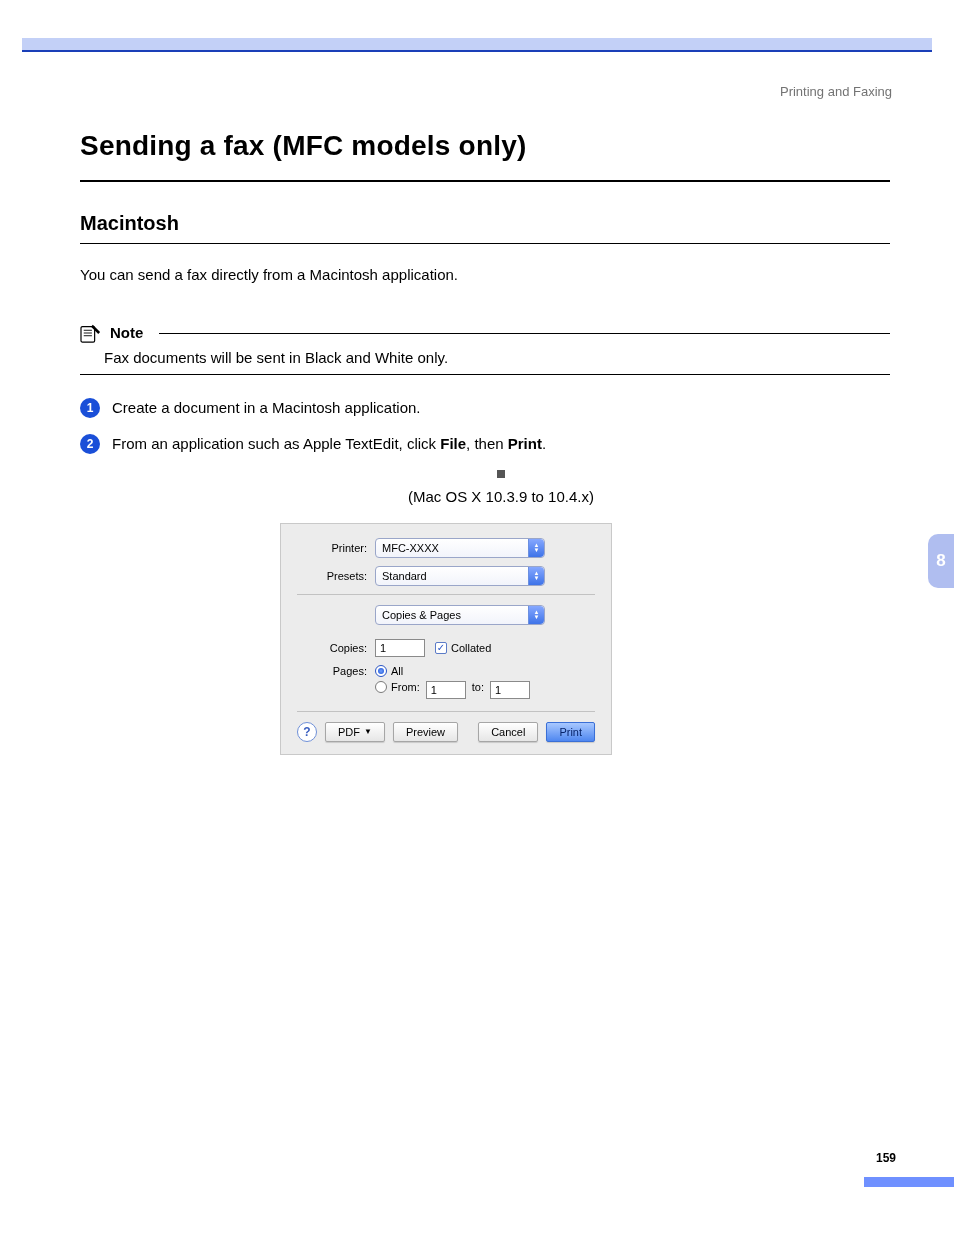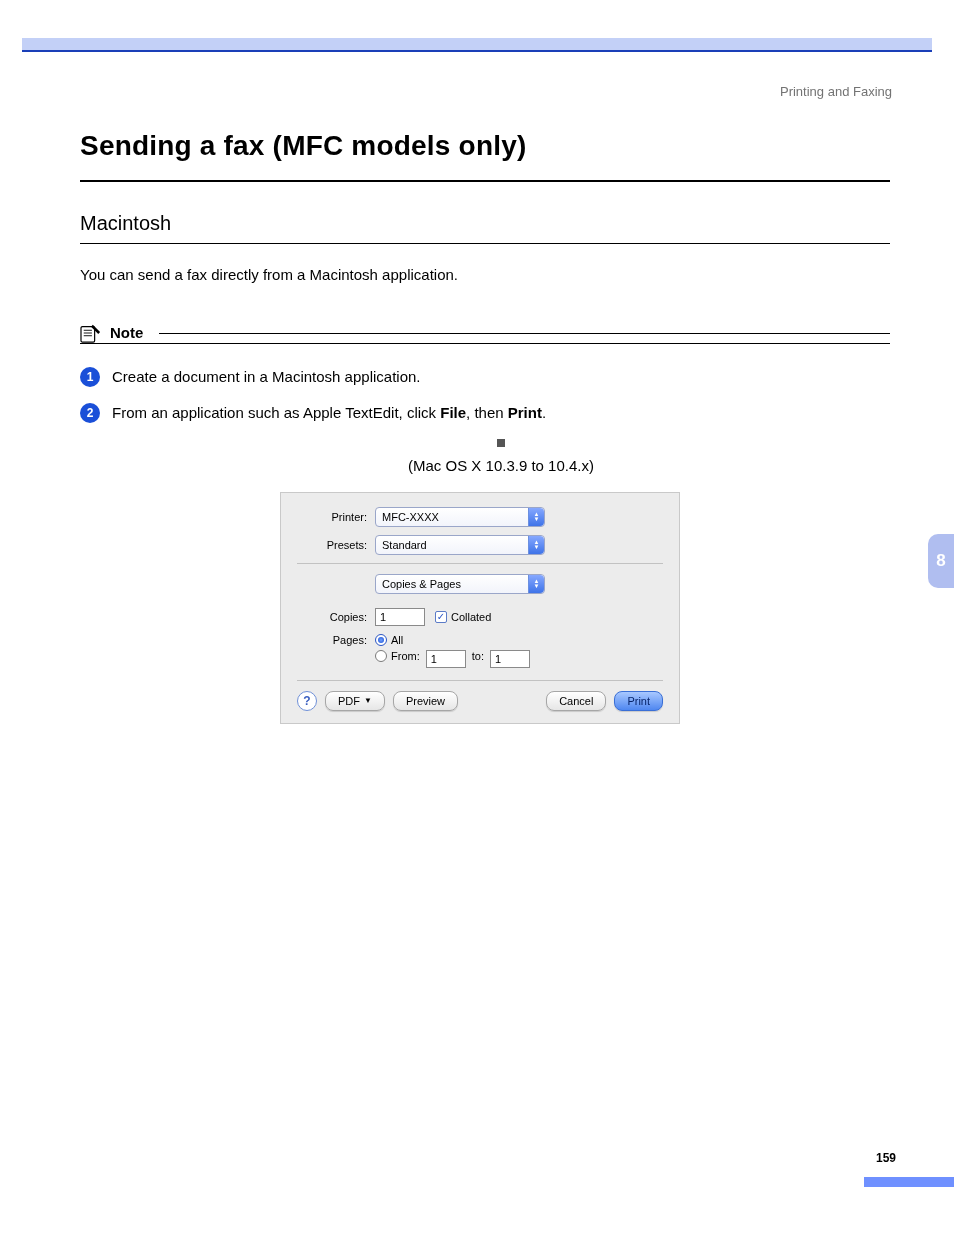--- a/index.html
+++ b/index.html
@@ -3,54 +3,54 @@
 <meta charset="utf-8">
 <style>
   * { box-sizing: border-box; margin: 0; padding: 0; }
   html, body { width: 954px; height: 1235px; background: #fff; font-family: Arial, Helvetica, sans-serif; color: #000; position: relative; }
   .topbar { position: absolute; top: 38px; left: 22px; right: 22px; height: 12px; background: #c3d0f7; }
   .topbar-underline { position: absolute; top: 50px; left: 22px; right: 22px; height: 2px; background: #1a3fb8; }
   .header-right { position: absolute; top: 84px; right: 62px; font-size: 13px; color: #737373; }
   .content { position: absolute; top: 130px; left: 80px; width: 810px; }
   h1 { font-size: 28px; font-weight: bold; margin-bottom: 18px; letter-spacing: 0.2px; }
   .h1-rule { border: none; border-top: 2px solid #000; margin-bottom: 30px; }
-  h2 { font-size: 20px; font-weight: normal; margin-bottom: 8px; }
+  h2 { font-size: 20px; font-weight: bold; margin-bottom: 8px; }
   .h2-rule { border: none; border-top: 1px solid #000; margin-bottom: 20px; }
   .bodytext { font-size: 15px; margin-bottom: 36px; line-height: 1.5; }
   .note-block { margin-bottom: 22px; }
   .note-head { display: flex; align-items: center; gap: 8px; }
   .note-icon { width: 22px; height: 20px; display: inline-block; }
   .note-label { font-weight: bold; font-size: 15px; margin-right: 8px; }
   .note-line { flex: 1; border-top: 1px solid #000; margin-top: 2px; }
   .note-body { font-size: 15px; margin: 6px 0 8px 24px; }
   .note-bottom-line { border-top: 1px solid #000; margin-left: 0; }
   .step { display: flex; align-items: flex-start; gap: 12px; margin-bottom: 14px; }
   .step-badge { width: 20px; height: 20px; border-radius: 50%; background: #1a4fd8; color: #fff; font-size: 12px; font-weight: bold; display: flex; align-items: center; justify-content: center; flex-shrink: 0; margin-top: 1px; }
   .step-text { font-size: 15px; line-height: 1.5; }
   .sub-bullet { display: flex; align-items: center; gap: 10px; margin: 10px 0 18px 32px; font-size: 15px; flex-direction: column; }
   .square-bullet { width: 8px; height: 8px; background: #555; display: inline-block; }
   .dialog-wrap { margin-left: 200px; }
-  .dialog { width: 400px; border: 1px solid #c9c9c9; background: #ececec; font-family: "Lucida Grande", Arial, sans-serif; font-size: 11px; color: #000; }
+  .dialog { width: 332px; border: 1px solid #c9c9c9; background: #ececec; font-family: "Lucida Grande", Arial, sans-serif; font-size: 11px; color: #000; }
   .dialog-inner { padding: 14px 16px 12px 16px; }
   .dlg-row { display: flex; align-items: center; margin-bottom: 8px; }
   .dlg-label { width: 78px; text-align: right; padding-right: 8px; color: #000; }
   .aqua-select { flex: 1; max-width: 170px; height: 20px; border: 1px solid #9aa6c9; border-radius: 4px; background: linear-gradient(#fff,#f2f4fb); display: flex; align-items: center; justify-content: space-between; padding: 0 0 0 6px; position: relative; }
   .aqua-select .sel-text { font-size: 11px; }
   .aqua-arrows { width: 16px; height: 100%; background: linear-gradient(#86a8ff,#3e73e8); border-left: 1px solid #6b8fe0; border-top-right-radius: 4px; border-bottom-right-radius: 4px; display: flex; flex-direction: column; align-items: center; justify-content: center; color: #fff; font-size: 6px; line-height: 5px; }
   .aqua-input { width: 50px; height: 18px; border: 1px solid #8a8a8a; background: #fff; padding: 0 4px; font-size: 11px; display: inline-flex; align-items: center; }
   .aqua-check { width: 12px; height: 12px; border: 1px solid #5b7bc7; border-radius: 2px; background: #fff; display: inline-flex; align-items: center; justify-content: center; margin-right: 4px; }
   .aqua-check .chk { color: #2a55c4; font-size: 10px; line-height: 1; }
   .aqua-radio { width: 12px; height: 12px; border: 1px solid #7a7a7a; border-radius: 50%; background: #fff; display: inline-flex; align-items: center; justify-content: center; margin-right: 4px; }
   .aqua-radio.on { border-color: #2a55c4; }
   .aqua-radio.on .dot { width: 6px; height: 6px; border-radius: 50%; background: radial-gradient(#6fa0ff,#1b4fd0); }
   .copies-row { display: flex; align-items: center; gap: 10px; }
   .pages-row { display: flex; align-items: flex-start; gap: 6px; margin-top: 4px; }
   .dlg-divider { border: none; border-top: 1px solid #c2c2c2; margin: 12px 0 10px 0; }
   .dlg-footer { display: flex; align-items: center; justify-content: space-between; }
-  .aqua-btn { height: 20px; border: 1px solid #a6a6a6; border-radius: 8px; background: linear-gradient(#ffffff,#e6e6e6); padding: 0 12px; font-size: 11px; display: inline-flex; align-items: center; justify-content: center; box-shadow: 0 1px 1px rgba(0,0,0,0.15); }
+  .aqua-btn { height: 20px; border: 1px solid #a6a6a6; border-radius: 2px; background: linear-gradient(#ffffff,#e6e6e6); padding: 0 12px; font-size: 11px; display: inline-flex; align-items: center; justify-content: center; box-shadow: 0 1px 1px rgba(0,0,0,0.15); }
   .aqua-btn.primary { background: linear-gradient(#a8c8ff,#4f87f0); border-color: #3a6fd6; color: #07246a; font-weight: normal; }
   .aqua-btn .tri { margin-left: 4px; font-size: 8px; }
   .aqua-help { width: 20px; height: 20px; border: 1.5px solid #6f90d8; border-radius: 50%; color: #3a5fc0; font-weight: bold; display: inline-flex; align-items: center; justify-content: center; font-size: 12px; background: #fff; }
   .footer-left { display: flex; align-items: center; gap: 8px; }
   .footer-right { display: flex; align-items: center; gap: 8px; }
   .side-tab { position: absolute; right: 0; top: 534px; width: 26px; height: 54px; background: #b0bef0; color: #fff; font-size: 17px; font-weight: bold; display: flex; align-items: center; justify-content: center; border-top-left-radius: 10px; border-bottom-left-radius: 10px; }
   .page-number { position: absolute; bottom: 70px; right: 58px; font-size: 12px; font-weight: bold; }
   .bottom-bar { position: absolute; bottom: 48px; right: 0; width: 90px; height: 10px; background: #6f90ff; }
 </style>
 </head>
@@ -77,20 +77,21 @@
           <rect x="1" y="4" width="15" height="17" rx="1.5" fill="#fff" stroke="#000" stroke-width="1.3"></rect>
           <line x1="4" y1="8" x2="13" y2="8" stroke="#000" stroke-width="1"></line>
           <line x1="4" y1="11" x2="13" y2="11" stroke="#000" stroke-width="1"></line>
           <line x1="4" y1="14" x2="13" y2="14" stroke="#000" stroke-width="1"></line>
           <path d="M14 2 L22 10 L20 12 L12 4 Z" fill="#000"></path>
         </svg>
       </span>
       <span class="note-label">Note</span>
       <span class="note-line"></span>
     </div>
+    <div class="note-body">Fax documents will be sent in Black and White only.</div>
     <div class="note-bottom-line"></div>
   </div>
 
   <div class="step">
     <div class="step-badge">1</div>
     <div class="step-text">Create a document in a Macintosh application.</div>
   </div>
 
   <div class="step">
     <div class="step-badge">2</div>

